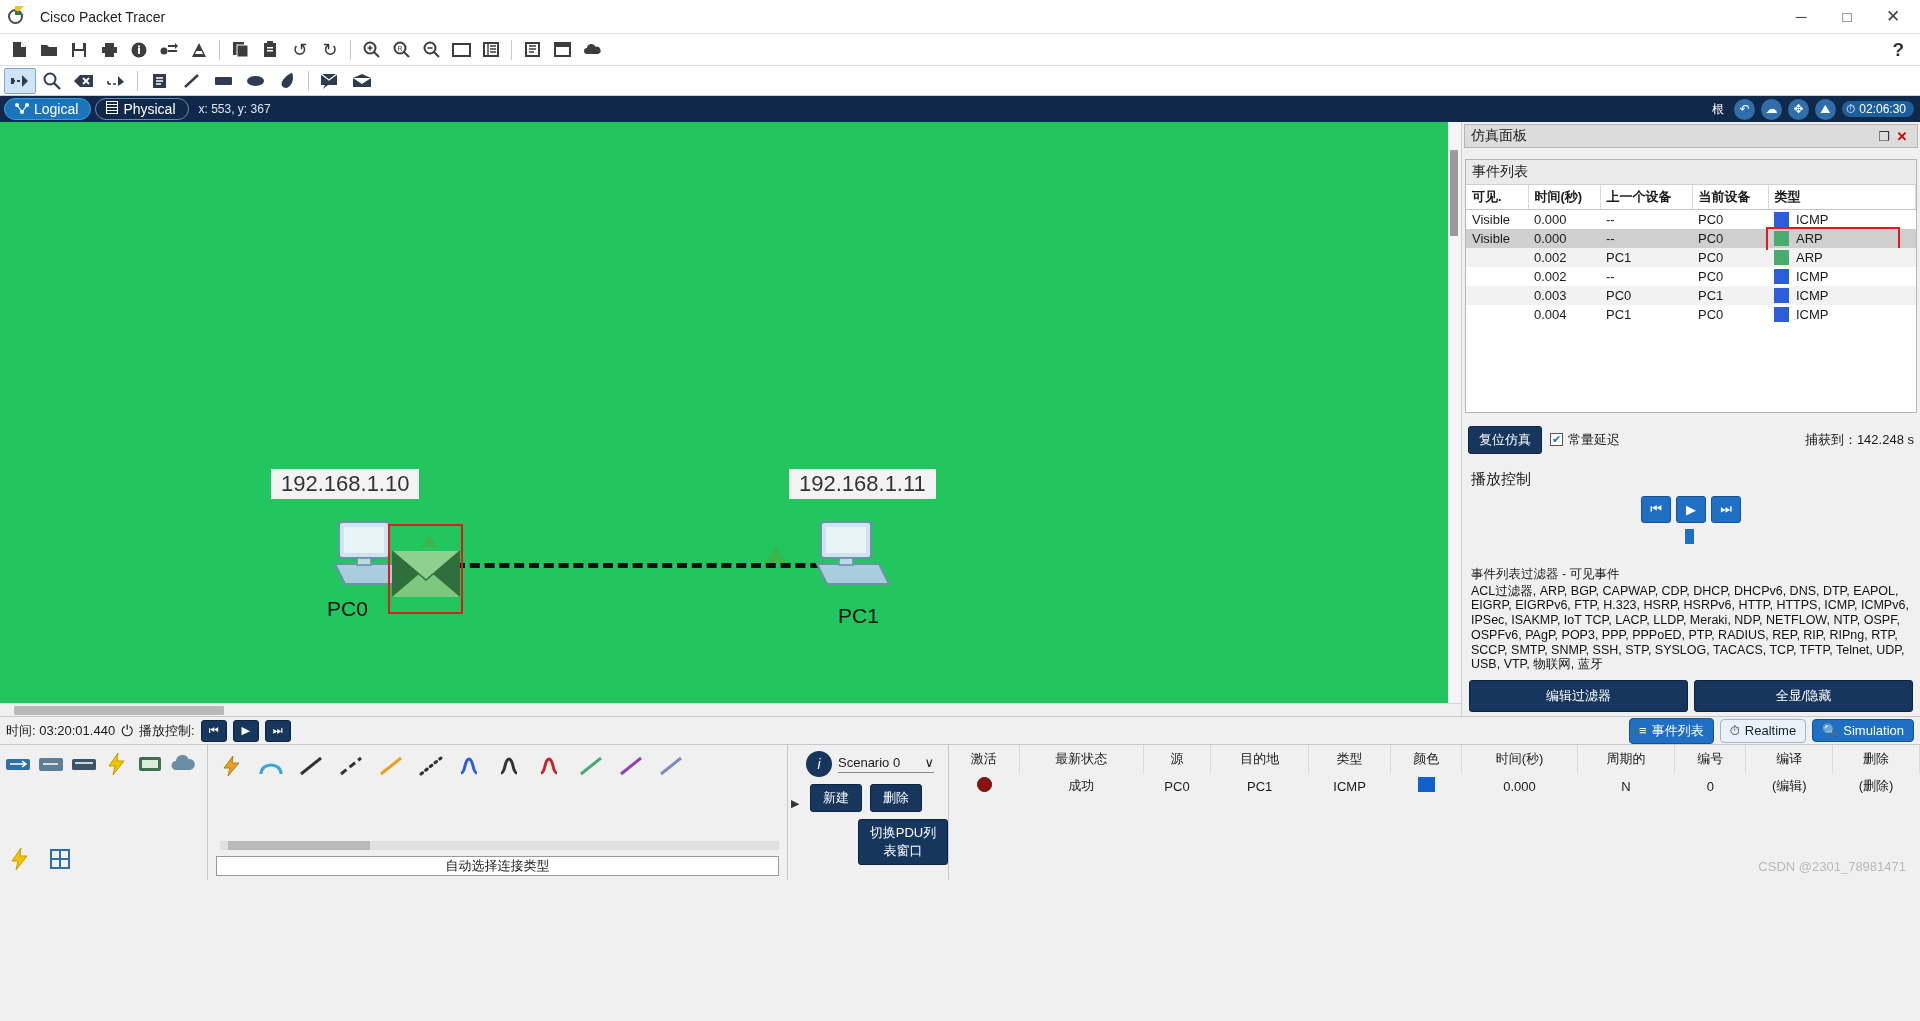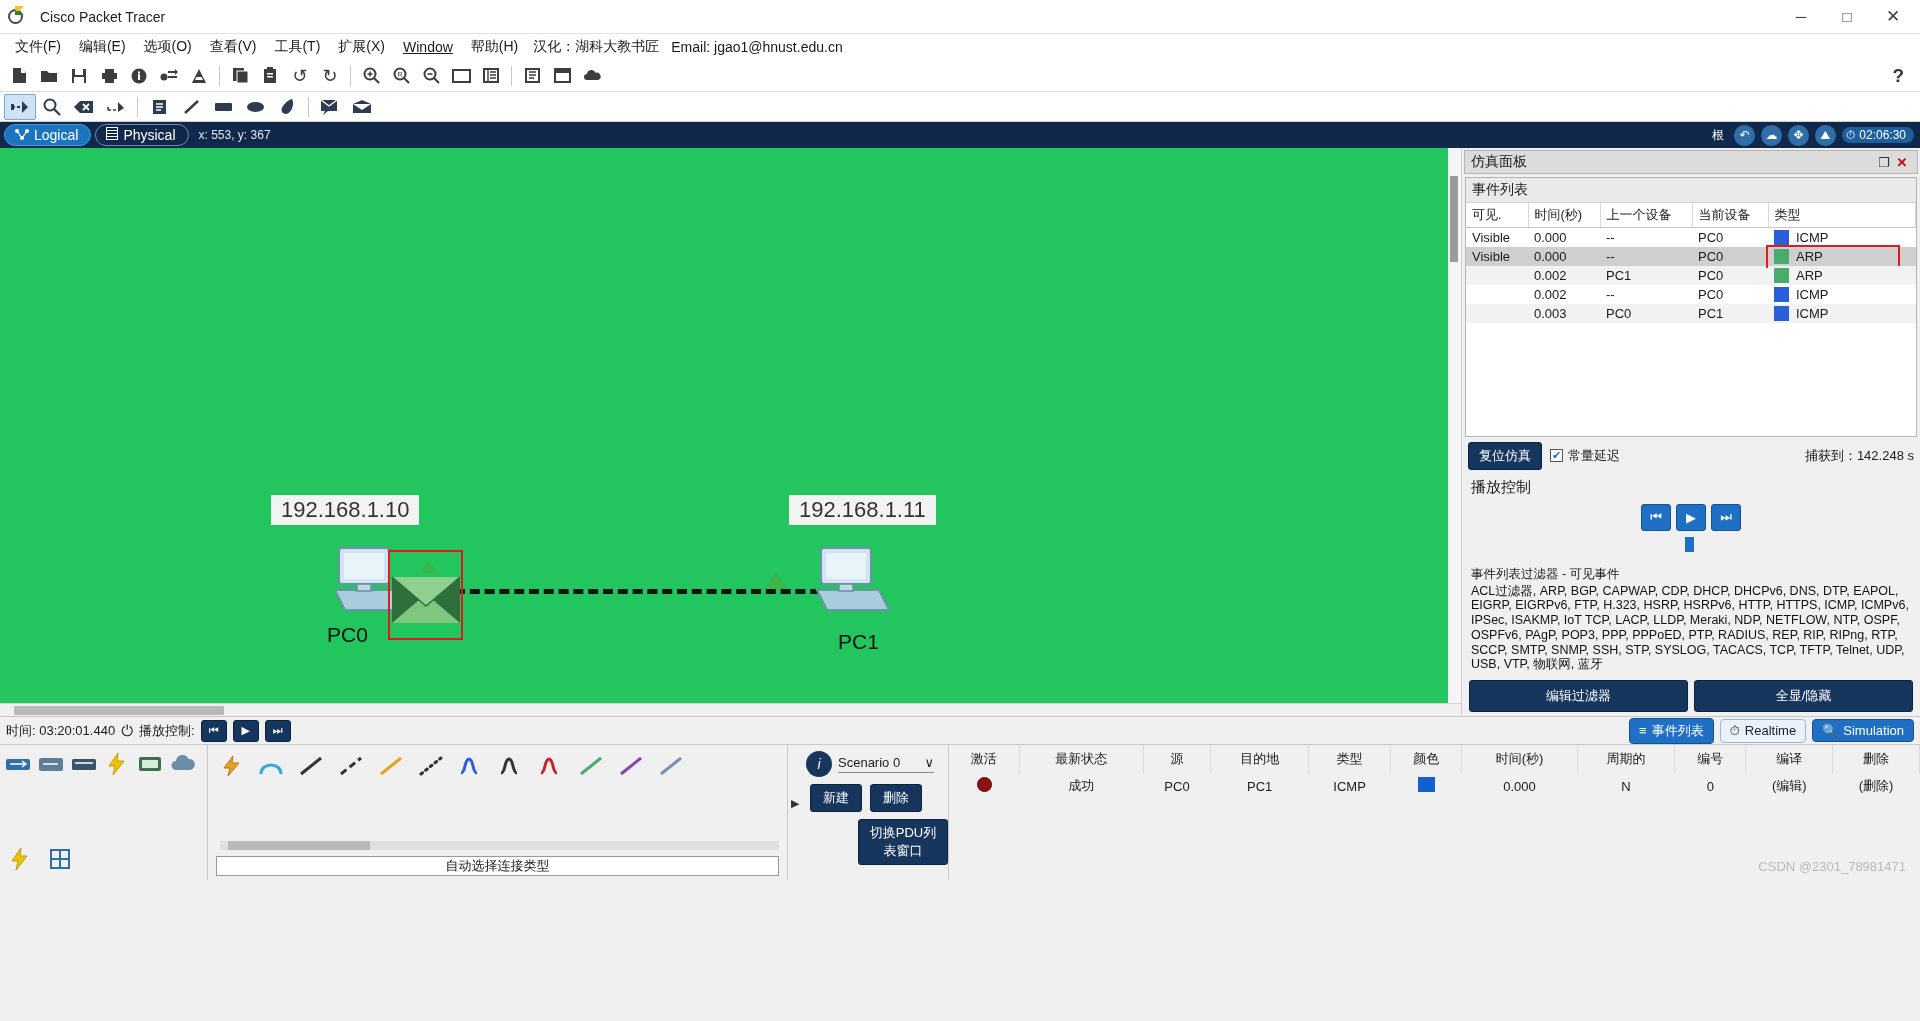--- a/index.html
+++ b/index.html
@@ -117,33 +117,33 @@
 
   .hscroll-bottom {
     position:absolute; left:0; bottom:0; height:13px; width:100%;
     background:#f0f0f0; border-top:1px solid #d5d5d5;
   }
   .hscroll-bottom .thumb { position:absolute; left:14px; top:2px; height:9px; width:210px; background:#b9b9b9; border-radius:1px;}
   .vscroll-canvas { position:absolute; right:0; top:0; width:13px; bottom:13px; background:#f5f5f5; }
   .vscroll-canvas .thumb { position:absolute; left:2px; top:28px; width:8px; height:86px; background:#9b9b9b; }
 
   
-  .simpanel { width:458px; background:#f0f0f0; display:flex; flex-direction:column; flex:0 0 458px; }
+  .simpanel { width:458px; background:#f0f0f0; display:flex; flex-direction:column; flex:0 0 458px;gap:8px; }
   .sim-title {
     height:24px; background:#dcdcdc; border:1px solid #b5b5b5; margin:2px 2px 0 2px;
     display:flex; align-items:center; padding:0 6px; font-size:14px;
   }
   .sim-title .sp{flex:1;}
   .sim-title .tbtn-mini { width:18px; text-align:center; color:#333; font-size:13px;}
   .sim-title .tbtn-mini.red { color:#c00; font-weight:bold;}
   .eventlist-box { margin:3px 3px 0 3px; border:1px solid #b5b5b5; background:#fff; flex:1; display:flex; flex-direction:column; min-height:0;}
   .eventlist-hdr { background:#eaeaea; padding:3px 6px; font-size:14px; border-bottom:1px solid #d0d0d0;}
   .evtable { width:100%; border-collapse:collapse; font-size:13px; }
   .evtable th {
-    font-weight:normal; text-align:left; padding:3px 6px; border-right:1px solid #d8d8d8;
+    font-weight:bold; text-align:left; padding:3px 6px; border-right:1px solid #d8d8d8;
     border-bottom:1px solid #c5c5c5; background:#fff; white-space:nowrap;
   }
   .evtable td { padding:2px 6px; white-space:nowrap; }
   .evtable tr.alt td { background:#f2f2f2; }
   .evtable tr.selrow td { background:#cfcfcf; }
   .ev-vis { width:62px; }
   .ev-time{ width:72px; }
   .ev-last{ width:92px; }
   .ev-cur{ width:76px; }
   .swatch { display:inline-block; width:15px; height:15px; vertical-align:-3px; margin-right:7px; }
@@ -243,32 +243,20 @@
           <div class="flag2"></div>
         </div>
     </div>
     <div class="tb-title">Cisco Packet Tracer</div>
     <div class="spacer"></div>
     <div class="wbtn">─</div>
     <div class="wbtn">□</div>
     <div class="wbtn close">✕</div>
   </div>
 
-  <div class="menubar">
-    <div class="menuitem">文件(F)</div>
-    <div class="menuitem">编辑(E)</div>
-    <div class="menuitem">选项(O)</div>
-    <div class="menuitem">查看(V)</div>
-    <div class="menuitem">工具(T)</div>
-    <div class="menuitem">扩展(X)</div>
-    <div class="menuitem" style="text-decoration:underline">Window</div>
-    <div class="menuitem">帮助(H)</div>
-    <div class="menu-note">汉化：湖科大教书匠</div>
-    <div class="menu-note">Email: jgao1@hnust.edu.cn</div>
-  </div>
 
   <div class="toolbar1">
     <div class="tbtn">
       <svg width="15" height="17" viewBox="0 0 15 17">
           <path d="M1 1h8l5 5v10H1z" fill="#3d3d3d"></path>
           <path d="M9 1v5h5" fill="#fff"></path>
         </svg>
     </div>
     <div class="tbtn">
       <svg width="18" height="15" viewBox="0 0 18 15">
@@ -599,20 +587,29 @@
             </tr>
             <tr class="alt">
               <td></td>
               <td>0.003</td>
               <td>PC0</td>
               <td>PC1</td>
               <td class="typecell">
                 <span class="swatch" style="background:#2b5fd9"></span><span>ICMP</span>
               </td>
             </tr>
+            <tr>
+              <td></td>
+              <td>0.004</td>
+              <td>PC1</td>
+              <td>PC0</td>
+              <td class="typecell">
+                <span class="swatch" style="background:#2b5fd9"></span><span>ICMP</span>
+              </td>
+            </tr>
           </tbody>
         </table>
       </div>
 
       <div class="sim-reset-row">
         <button class="btn-dark">复位仿真</button>
         <span class="chkline">
           <span class="chk">✔</span>
           <span>常量延迟</span>
         </span>

